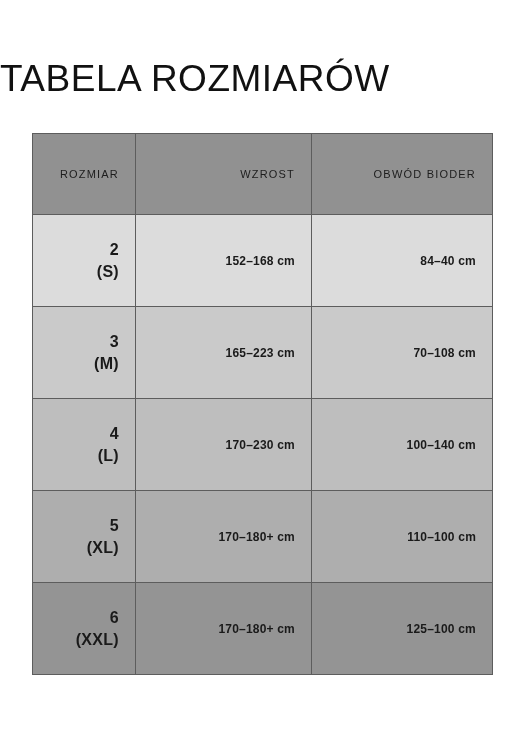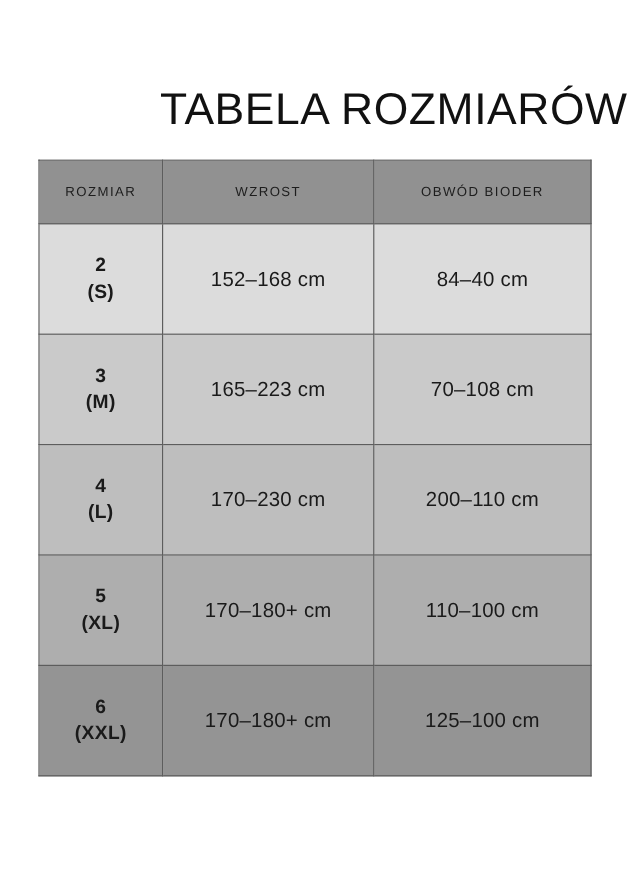--- a/index.html
+++ b/index.html
@@ -20,22 +20,22 @@
     width: 523px;
     height: 742px;
     background: #ffffff;
   }
 
   
   .title {
     position: absolute;
     left: 0;
     right: 0;
-    top: 44px;
-    text-align: right;
+    top: 32px;
+    text-align: left;
     font-size: 37px;
     line-height: 44px;
     font-weight: 300;
     letter-spacing: 0.5px;
     color: #111111;
     white-space: nowrap;
   }
 
   
   .size-table {
@@ -43,22 +43,22 @@
     left: 32px;
     top: 133px;
     width: 460px;
     border-collapse: collapse;
     table-layout: fixed;
   }
 
   .size-table td,
   .size-table th {
     border: 1px solid #5d5d5d;
-    padding: 2px;
-    text-align: center;
+    padding: 16px;
+    text-align: right;
     vertical-align: middle;
   }
 
   .col-size    { width: 103px; }
   .col-height  { width: 176px; }
   .col-hips    { width: 181px; }
 
   
   .size-table thead th {
     height: 48px;
@@ -67,22 +67,22 @@
     font-weight: 400;
     letter-spacing: 1.2px;
     color: #1d1d1d;
     text-transform: uppercase;
   }
 
   
   .size-table tbody tr { height: 92px; }
 
   .size-table tbody td {
-    font-size: 17px;
-    font-weight: 400;
+    font-size: 12px;
+    font-weight: 700;
     color: #1a1a1a;
     letter-spacing: 0.2px;
   }
 
   .size-table tbody td.size-cell {
     font-size: 16px;
     font-weight: 700;
     line-height: 22px;
     letter-spacing: 0.3px;
   }
@@ -136,21 +136,21 @@
         <td>165–223 cm</td>
         <td>70–108 cm</td>
       </tr>
 
       <tr class="row-tone-2">
         <td class="size-cell">
           <span class="size-num">4</span>
           <span class="size-code">(L)</span>
         </td>
         <td>170–230 cm</td>
-        <td>200–110 cm</td>
+        <td>100–140 cm</td>
       </tr>
 
       <tr class="row-tone-3">
         <td class="size-cell">
           <span class="size-num">5</span>
           <span class="size-code">(XL)</span>
         </td>
         <td>170–180+ cm</td>
         <td>110–100 cm</td>
       </tr>

